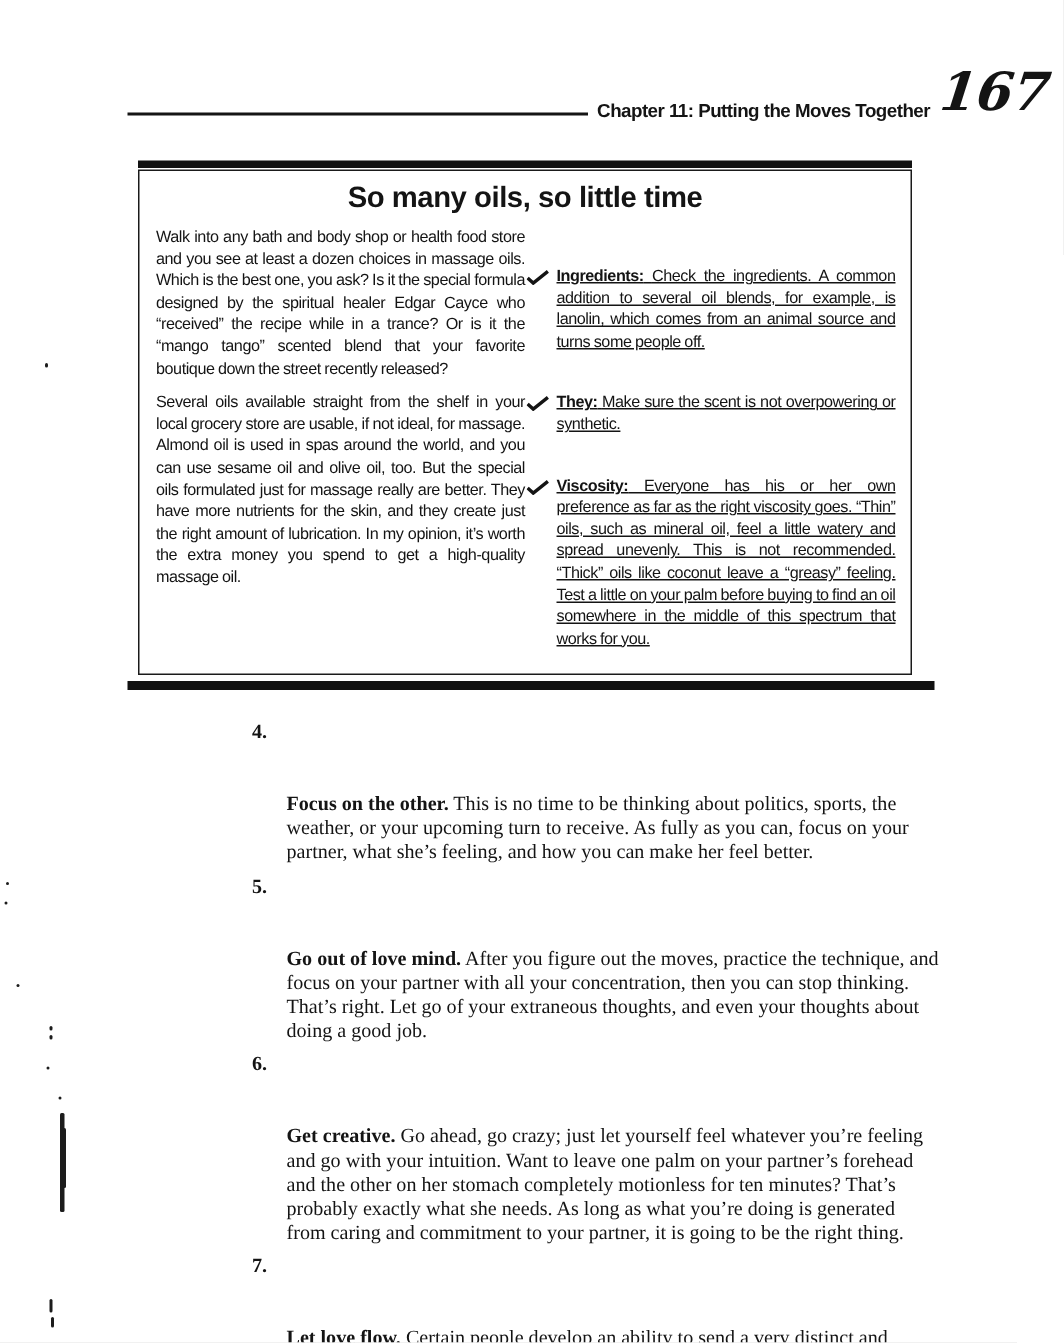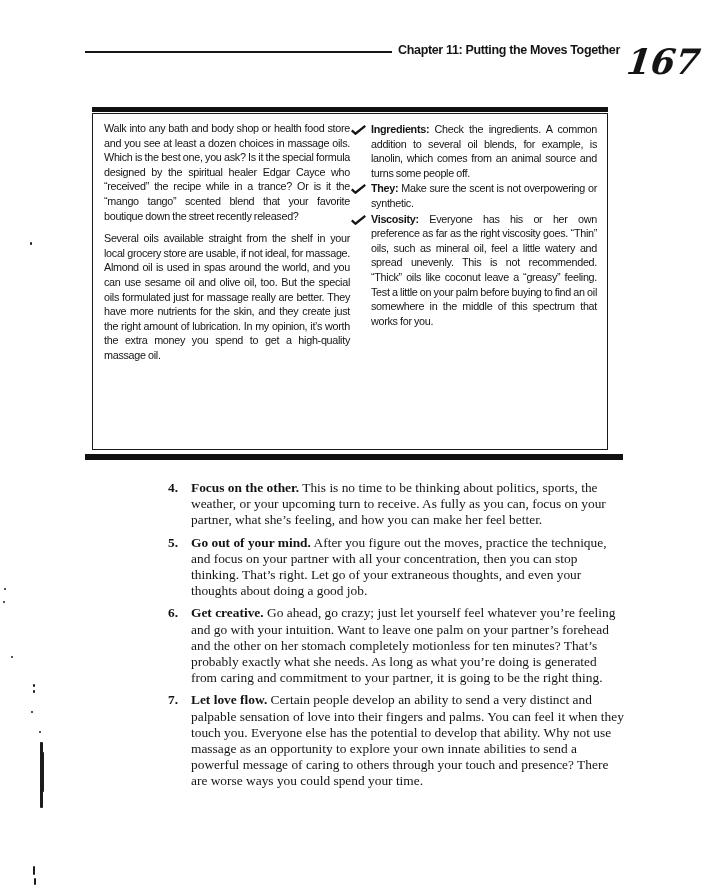--- a/index.html
+++ b/index.html
@@ -7,21 +7,21 @@
     position:relative;
     width:709px; height:895px;
     background:#ffffff;
     color:#141414;
     font-family:"Liberation Sans", sans-serif;
     overflow:hidden;
   }
 
   
   .runhead {
-    position:absolute; left:85px; right:89px; top:30px; height:26px;
+    position:absolute; left:85px; right:89px; top:54px; height:26px;
     display:flex; align-items:flex-end;
   }
   .runhead-rule { flex:1 1 auto; height:2px; background:#151515; margin:0 6px 3px 0; }
   .runhead-title {
     white-space:nowrap;
     font-weight:bold; font-size:12.5px; letter-spacing:-0.35px;
     line-height:1;
   }
   .folio {
     position:absolute; left:627px; top:44px;
@@ -46,33 +46,33 @@
   }
   .oilbox-cols {
     display:flex; gap:1px;
     padding:7px 10px 0 11px;
     font-size:10.8px; line-height:14.6px;
     letter-spacing:-0.3px; word-spacing:-0.4px;
   }
   .oilbox-col { flex:1 1 0; }
   .oilbox-col p { margin:0; text-align:justify; }
   .oilbox-col p + p { margin-top:8px; }
-  .bullet { display:flex; margin-top:1px; }
+  .bullet { display:flex; margin-top:26px;text-decoration:underline; }
   .bullet-check { flex:0 0 15px; margin:3px 5px 0 0; }
   .bullet-body { flex:1 1 auto; text-align:justify; }
 
   
   .steps {
     position:absolute; left:168px; top:480px; width:458px;
     font-family:"Liberation Serif", serif;
     font-size:13.4px; line-height:16.2px;
   }
   .step { display:flex; margin-bottom:6px; }
   .step-num { flex:0 0 23px; font-weight:bold; }
-  .step-body { flex:1 1 auto; }
+  .step-body { flex:1 1 auto;margin-top:48px; }
 
   b { font-weight:bold; }
 
   
   .art { position:absolute; background:#1c1c1c; border-radius:1px; }
   .a1 { left:30px; top:242px; width:2px; height:3px; }
   .a2 { left:4px;  top:588px; width:2px; height:2px; }
   .a3 { left:3px;  top:601px; width:2px; height:2px; }
   .a4 { left:11px; top:656px; width:2px; height:2px; }
   .a5 { left:33px; top:684px; width:2px; height:3px; }
@@ -90,20 +90,21 @@
 <div class="page">
 
   <div class="runhead">
     <div class="runhead-rule"></div>
     <div class="runhead-title">Chapter 11: Putting the Moves Together</div>
   </div>
   <div class="folio">167</div>
 
   <div class="box-topbar"></div>
   <div class="oilbox">
+    <div class="oilbox-title">So many oils, so little time</div>
     <div class="oilbox-cols">
 
       <div class="oilbox-col">
         <p>Walk into any bath and body shop or health food store and you see at least a dozen choices in massage oils. Which is the best one, you ask? Is it the special formula designed by the spiritual healer Edgar Cayce who “received” the recipe while in a trance? Or is it the “mango tango” scented blend that your favorite boutique down the street recently released?</p>
         <p>Several oils available straight from the shelf in your local grocery store are usable, if not ideal, for massage. Almond oil is used in spas around the world, and you can use sesame oil and olive oil, too. But the special oils formulated just for massage really are better. They have more nutrients for the skin, and they create just the right amount of lubrication. In my opinion, it’s worth the extra money you spend to get a high-quality massage oil.</p>
       </div>
 
       <div class="oilbox-col">
 
         <div class="bullet">
@@ -134,21 +135,21 @@
 
   <div class="steps">
 
     <div class="step">
       <div class="step-num">4.</div>
       <div class="step-body"><b>Focus on the other.</b> <span>This is no time to be thinking about politics, sports, the weather, or your upcoming turn to receive. As fully as you can, focus on your partner, what she’s feeling, and how you can make her feel better.</span></div>
     </div>
 
     <div class="step">
       <div class="step-num">5.</div>
-      <div class="step-body"><b>Go out of your mind.</b> <span>After you figure out the moves, practice the technique, and focus on your partner with all your concentration, then you can stop thinking. That’s right. Let go of your extraneous thoughts, and even your thoughts about doing a good job.</span></div>
+      <div class="step-body"><b>Go out of love mind.</b> <span>After you figure out the moves, practice the technique, and focus on your partner with all your concentration, then you can stop thinking. That’s right. Let go of your extraneous thoughts, and even your thoughts about doing a good job.</span></div>
     </div>
 
     <div class="step">
       <div class="step-num">6.</div>
       <div class="step-body"><b>Get creative.</b> <span>Go ahead, go crazy; just let yourself feel whatever you’re feeling and go with your intuition. Want to leave one palm on your partner’s forehead and the other on her stomach completely motionless for ten minutes? That’s probably exactly what she needs. As long as what you’re doing is generated from caring and commitment to your partner, it is going to be the right thing.</span></div>
     </div>
 
     <div class="step">
       <div class="step-num">7.</div>
       <div class="step-body"><b>Let love flow.</b> <span>Certain people develop an ability to send a very distinct and palpable sensation of love into their fingers and palms. You can feel it when they touch you. Everyone else has the potential to develop that ability. Why not use massage as an opportunity to explore your own innate abilities to send a powerful message of caring to others through your touch and presence? There are worse ways you could spend your time.</span></div>

